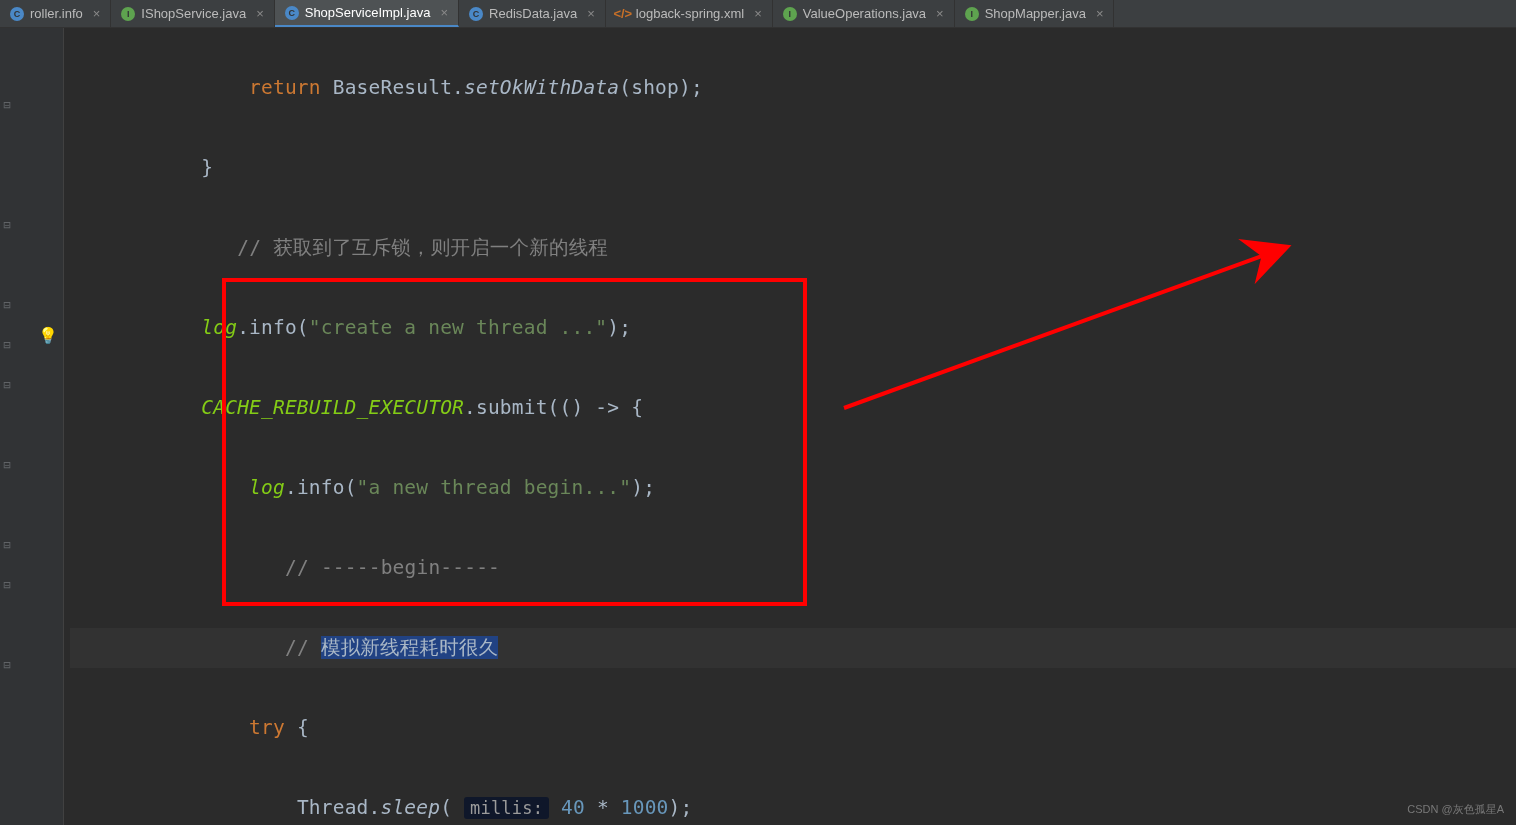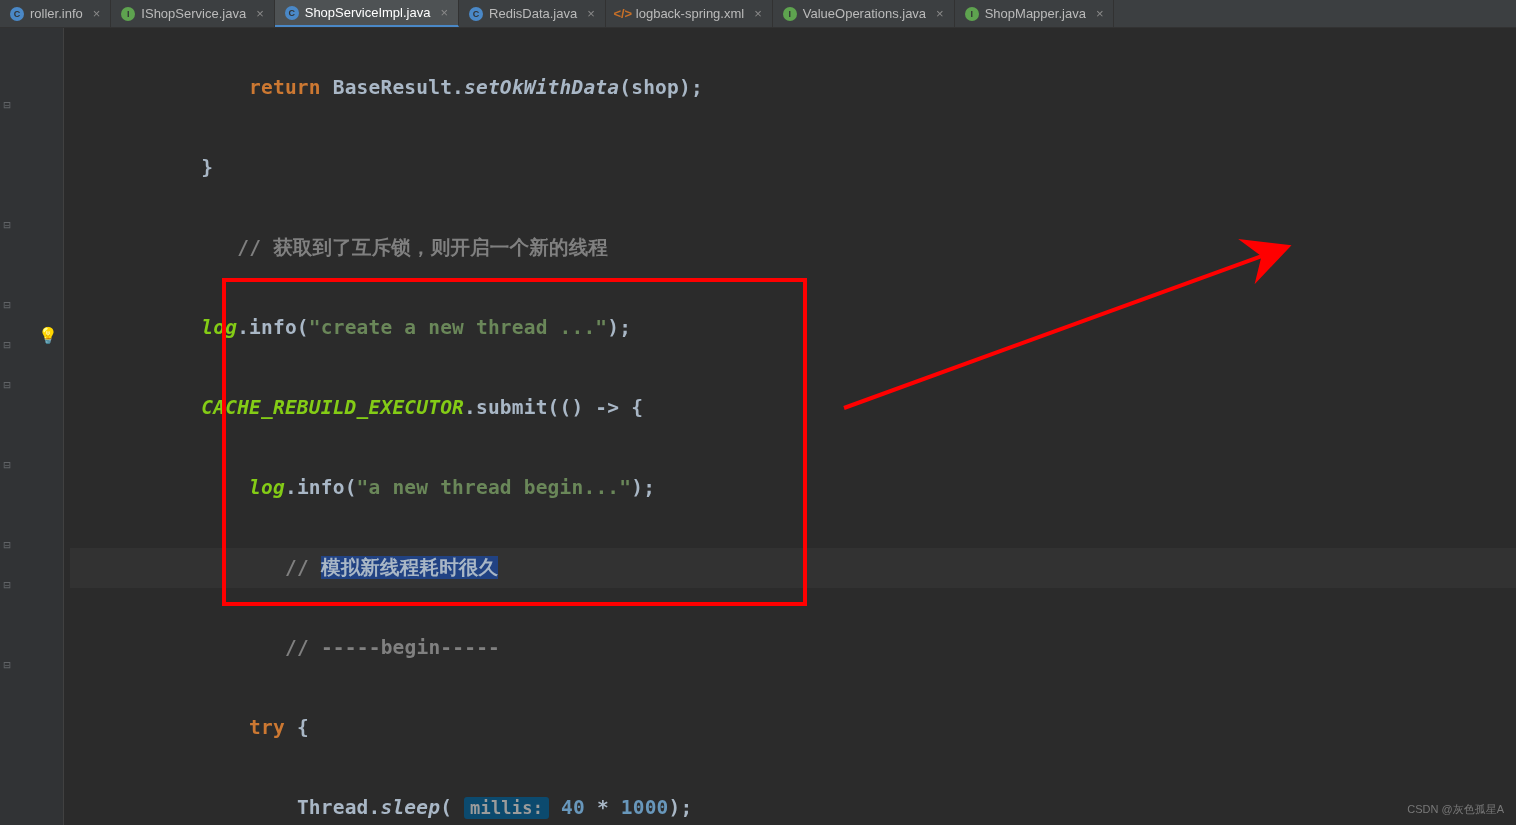--- a/index.html
+++ b/index.html
@@ -79,36 +79,35 @@
       left: 38px;
     }
     .code {
       flex: 1;
       padding: 0 0 0 6px;
       font-size: 19.5px;
       line-height: 40px;
       white-space: pre;
       position: relative;
       letter-spacing: 0.2px;
-      font-weight: bold;
     }
     .code-line {
       height: 40px;
     }
     .caret-line {
       background: #323232;
     }
     .kw { color: #cc7832; }
     .str { color: #6a8759; }
     .comm { color: #808080; margin-left: 36px; }
     .field { color: #84cc16; font-style: italic; }
     .static-field { color: #84cc16; font-style: italic; }
     .static-method { font-style: italic; color: #a9b7c6; }
     .param-hint {
-      background: #0c4a6e;
+      background: #0f172a;
       color: #9b9b9b;
       font-size: 17px;
       padding: 1px 6px;
       border-radius: 3px;
       font-style: normal;
     }
     .num { color: #6897bb; }
     .selected {
       background: #214283;
       color: #a9b7c6;
@@ -185,22 +184,22 @@
     <span class="fold-mark" style="top:550px;">⊟</span>
     <span class="fold-mark" style="top:630px;">⊟</span>
   </div>
   <div class="code">
 <div class="code-line">               <span class="kw">return</span><span> BaseResult.</span><span class="static-method">setOkWithData</span><span>(shop);</span></div>
 <div class="code-line">           <span>}</span></div>
 <div class="code-line">           <span class="comm">// 获取到了互斥锁，则开启一个新的线程</span></div>
 <div class="code-line">           <span class="field">log</span><span>.info(</span><span class="str">"create a new thread ..."</span><span>);</span></div>
 <div class="code-line">           <span class="static-field">CACHE_REBUILD_EXECUTOR</span><span>.submit(() -&gt; {</span></div>
 <div class="code-line">               <span class="field">log</span><span>.info(</span><span class="str">"a new thread begin..."</span><span>);</span></div>
+<div class="code-line">               <span class="comm">// -----begin-----</span></div>
 <div class="code-line caret-line">               <span class="comm">// </span><span class="selected">模拟新线程耗时很久</span></div>
-<div class="code-line">               <span class="comm">// -----begin-----</span></div>
 <div class="code-line">               <span class="kw">try</span><span> {</span></div>
 <div class="code-line">                   <span>Thread.</span><span class="static-method">sleep</span><span>( </span><span class="param-hint">millis:</span><span class="num"> 40</span><span> * </span><span class="num">1000</span><span>);</span></div>
 
 
 
 
 
 
 
 

